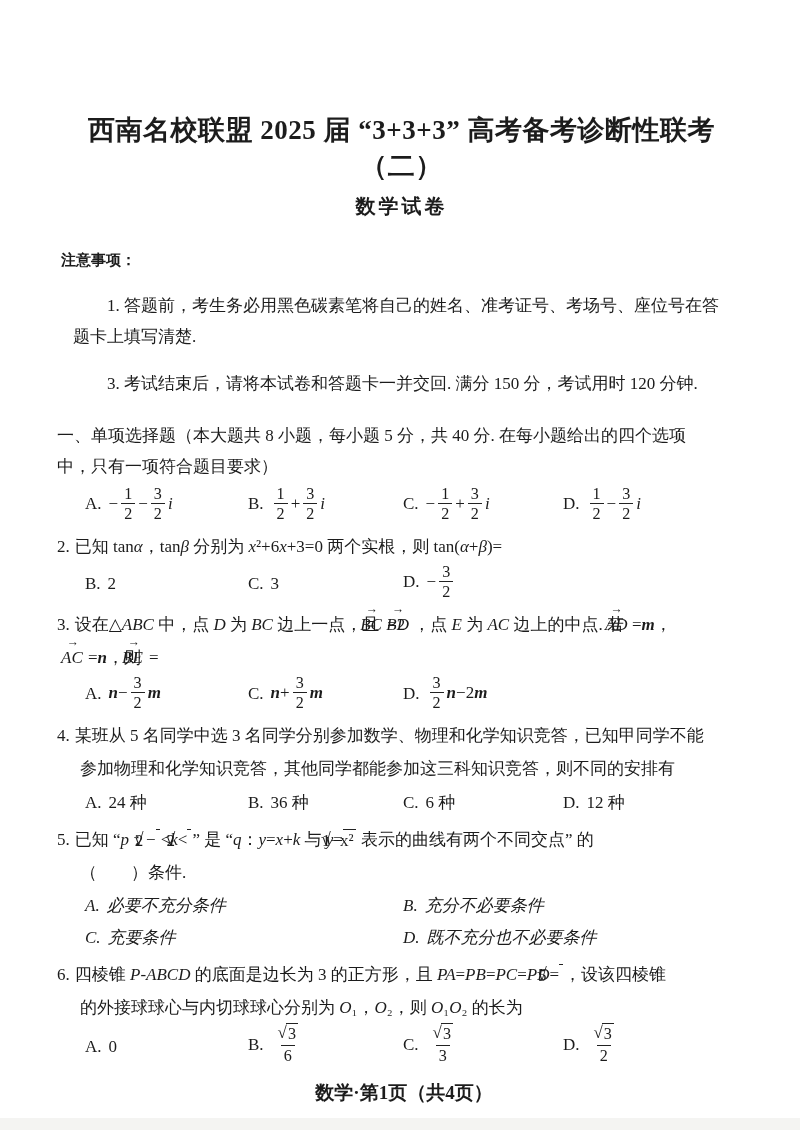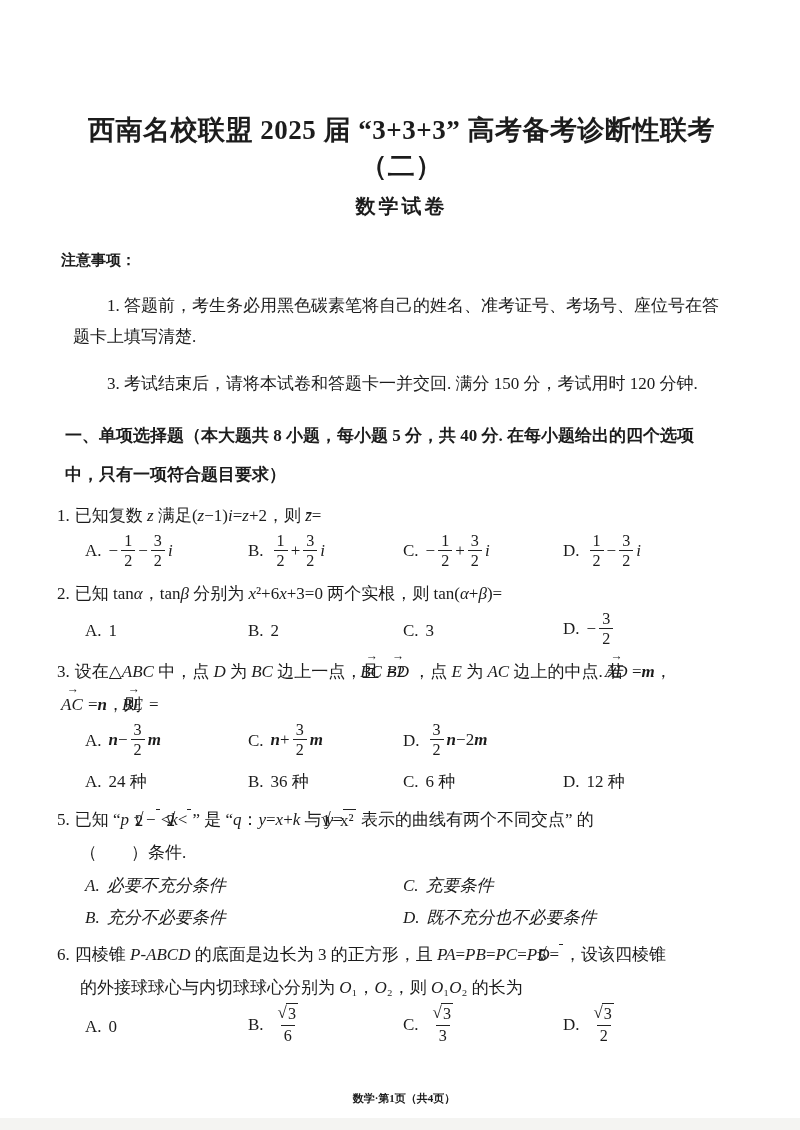--- a/index.html
+++ b/index.html
@@ -6,39 +6,39 @@
   .page{
     width:800px;height:1130px;box-sizing:border-box;position:relative;overflow:hidden;
     padding:112px 54px 0 57px;background:#ffffff;color:#1c1c1c;
     font-family:"Liberation Serif","DejaVu Serif",serif;font-size:17px;
   }
   .title{font-size:27px;font-weight:bold;text-align:center;margin:0 0 8px;letter-spacing:.5px;line-height:1.35;}
   .subtitle{font-size:20px;font-weight:bold;text-align:center;margin:0 0 27px;letter-spacing:3px;}
   .notice-head{font-weight:bold;margin:4px;font-size:15px;line-height:1.8;}
   .nitem{margin:16px;text-indent:2em;line-height:1.84;}
   .section-head{margin-top:21px;}
-  .section-head p{margin:8px;font-weight:bold;line-height:1.82;}
+  .section-head p{margin:0;font-weight:normal;line-height:1.82;}
   .question{margin-top:3px;}
   .stem{margin:2px 0 0;line-height:1.95;padding-left:23px;text-indent:-23px;}
   .qnum{margin-right:5px;}
   .options{display:grid;grid-template-columns:163px 155px 160px 1fr;margin-left:28px;margin-top:1px;margin-bottom:5px;line-height:1.85;align-items:center;}
   .options.two-col{grid-template-columns:318px 1fr;font-style:italic;}
   .option{white-space:nowrap;}
   .olabel{margin-right:7px;}
   .it{font-style:italic;}
   .bi{font-style:italic;font-weight:bold;}
   .frac{display:inline-flex;flex-direction:column;align-items:center;vertical-align:middle;margin:0 3px;line-height:1.18;font-size:.95em;transform:translateY(-2px);}
   .fnum{padding:0 3px;}
   .fden{padding:0 3px;border-top:1.5px solid #222;}
   .sqrt{display:inline-flex;align-items:stretch;margin:0 1px;vertical-align:middle;transform:translateY(-1px);}
   .rsign{line-height:1.15;font-size:1.05em;}
   .rcand{border-top:1.4px solid #222;padding:0 2px;line-height:1.25;margin-left:-1px;}
   .vec{font-style:italic;position:relative;display:inline-block;margin:0 4px;}
   .vec::after{content:"\2192";position:absolute;top:-.8em;left:0;right:0;text-align:center;font-size:.72em;font-style:normal;}
-  .footer{position:absolute;left:8px;right:0;bottom:24px;text-align:center;font-weight:bold;font-size:11px;}
+  .footer{position:absolute;left:8px;right:0;bottom:24px;text-align:center;font-weight:bold;font-size:19px;}
   .bottom-strip{position:absolute;left:0;right:0;bottom:0;height:12px;background:#f4f4f2;}
 </style>
 </head>
 <body>
 
 <div class="page">
   <h1 class="title">西南名校联盟 2025 届 “3+3+3” 高考备考诊断性联考（二）</h1>
   <h2 class="subtitle">数学试卷</h2>
 
   <div class="notice">
@@ -49,21 +49,20 @@
       </div>
   </div>
 
   <div class="section-head">
     <p>一、单项选择题（本大题共 8 小题，每小题 5 分，共 40 分. 在每小题给出的四个选项</p>
     <p>中，只有一项符合题目要求）</p>
   </div>
 
   <div id="questions">
       <div class="question">
-        <p class="stem"><span class="qnum">1.</span><span class="cn">已知复数 </span><span class="it">z</span><span class="cn"> 满足(</span><span class="it">z</span><span class="rm">−1)</span><span class="it">i</span><span class="rm">=</span><span class="it">z</span><span class="rm">+2</span><span class="cn">，则 </span><span class="it">z̄</span><span class="rm">=</span></p>
         <div class="options">
           <div class="option"><span class="olabel">A.</span><span class="rm">−</span><span class="frac">
               <span class="fnum"><span class="rm">1</span></span>
               <span class="fden"><span class="rm">2</span></span>
             </span><span class="rm">−</span><span class="frac">
               <span class="fnum"><span class="rm">3</span></span>
               <span class="fden"><span class="rm">2</span></span>
             </span><span class="it">i</span></div>
           <div class="option"><span class="olabel">B.</span><span class="frac">
               <span class="fnum"><span class="rm">1</span></span>
@@ -84,21 +83,20 @@
               <span class="fden"><span class="rm">2</span></span>
             </span><span class="rm">−</span><span class="frac">
               <span class="fnum"><span class="rm">3</span></span>
               <span class="fden"><span class="rm">2</span></span>
             </span><span class="it">i</span></div>
         </div>
       </div>
       <div class="question">
         <p class="stem"><span class="qnum">2.</span><span class="cn">已知 </span><span class="rm">tan</span><span class="it">α</span><span class="cn">，</span><span class="rm">tan</span><span class="it">β</span><span class="cn"> 分别为 </span><span class="it">x</span><span class="rm">²+6</span><span class="it">x</span><span class="rm">+3=0</span><span class="cn"> 两个实根，则 </span><span class="rm">tan(</span><span class="it">α</span><span class="rm">+</span><span class="it">β</span><span class="rm">)=</span></p>
         <div class="options">
-          <div class="option"><span class="olabel">A.</span><span class="rm">1</span></div>
           <div class="option"><span class="olabel">B.</span><span class="rm">2</span></div>
           <div class="option"><span class="olabel">C.</span><span class="rm">3</span></div>
           <div class="option"><span class="olabel">D.</span><span class="rm">−</span><span class="frac">
               <span class="fnum"><span class="rm">3</span></span>
               <span class="fden"><span class="rm">2</span></span>
             </span></div>
         </div>
       </div>
       <div class="question">
         <p class="stem"><span class="qnum">3.</span><span class="cn">设在△</span><span class="it">ABC</span><span class="cn"> 中，点 </span><span class="it">D</span><span class="cn"> 为 </span><span class="it">BC</span><span class="cn"> 边上一点，且</span><span class="vec">BC</span><span class="rm">=2</span><span class="vec">BD</span><span class="cn">，点 </span><span class="it">E</span><span class="cn"> 为 </span><span class="it">AC</span><span class="cn"> 边上的中点. 若</span><span class="vec">AD</span><span class="rm">=</span><span class="bi">m</span><span class="cn">，</span><br><span class="vec">AC</span><span class="rm">=</span><span class="bi">n</span><span class="cn">，则</span><span class="vec">BE</span><span class="rm">=</span></p>
@@ -111,42 +109,43 @@
               <span class="fnum"><span class="rm">3</span></span>
               <span class="fden"><span class="rm">2</span></span>
             </span><span class="bi">m</span></div>
           <div class="option"><span class="olabel">D.</span><span class="frac">
               <span class="fnum"><span class="rm">3</span></span>
               <span class="fden"><span class="rm">2</span></span>
             </span><span class="bi">n</span><span class="rm">−2</span><span class="bi">m</span></div>
         </div>
       </div>
       <div class="question">
+        <p class="stem"><span class="qnum">4.</span><span class="cn">某班从 5 名同学中选 3 名同学分别参加数学、物理和化学知识竞答，已知甲同学不能</span><br><span class="cn">参加物理和化学知识竞答，其他同学都能参加这三科知识竞答，则不同的安排有</span></p>
         <div class="options">
           <div class="option"><span class="olabel">A.</span><span class="cn">24 种</span></div>
           <div class="option"><span class="olabel">B.</span><span class="cn">36 种</span></div>
           <div class="option"><span class="olabel">C.</span><span class="cn">6 种</span></div>
           <div class="option"><span class="olabel">D.</span><span class="cn">12 种</span></div>
         </div>
       </div>
       <div class="question">
         <p class="stem"><span class="qnum">5.</span><span class="cn">已知 “</span><span class="it">p</span><span class="cn">：</span><span class="rm">−</span><span class="sqrt">
             <span class="rsign">√</span>
             <span class="rcand">2</span>
           </span><span class="rm">&lt;</span><span class="it">k</span><span class="rm">&lt;</span><span class="sqrt">
             <span class="rsign">√</span>
             <span class="rcand">2</span>
           </span><span class="cn">” 是 “</span><span class="it">q</span><span class="cn">：</span><span class="it">y</span><span class="rm">=</span><span class="it">x</span><span class="rm">+</span><span class="it">k</span><span class="cn"> 与 </span><span class="it">y</span><span class="rm">=</span><span class="sqrt">
             <span class="rsign">√</span>
             <span class="rcand">1−x²</span>
           </span><span class="cn"> 表示的曲线有两个不同交点” 的</span><br><span class="cn">（　　）条件.</span></p>
         <div class="options two-col">
           <div class="option"><span class="olabel">A.</span><span class="cn">必要不充分条件</span></div>
+          <div class="option"><span class="olabel">B.</span><span class="cn">充分不必要条件</span></div>
           <div class="option"><span class="olabel">C.</span><span class="cn">充要条件</span></div>
-          <div class="option"><span class="olabel">B.</span><span class="cn">充分不必要条件</span></div>
           <div class="option"><span class="olabel">D.</span><span class="cn">既不充分也不必要条件</span></div>
         </div>
       </div>
       <div class="question">
         <p class="stem"><span class="qnum">6.</span><span class="cn">四棱锥 </span><span class="it">P-ABCD</span><span class="cn"> 的底面是边长为 3 的正方形，且 </span><span class="it">PA</span><span class="rm">=</span><span class="it">PB</span><span class="rm">=</span><span class="it">PC</span><span class="rm">=</span><span class="it">PD</span><span class="rm">=</span><span class="sqrt">
             <span class="rsign">√</span>
             <span class="rcand">5</span>
           </span><span class="cn">，设该四棱锥</span><br><span class="cn">的外接球球心与内切球球心分别为 </span><span class="it">O</span><span class="rm">₁</span><span class="cn">，</span><span class="it">O</span><span class="rm">₂</span><span class="cn">，则 </span><span class="it">O</span><span class="rm">₁</span><span class="it">O</span><span class="rm">₂</span><span class="cn"> 的长为</span></p>
         <div class="options">
           <div class="option"><span class="olabel">A.</span><span class="rm">0</span></div>

